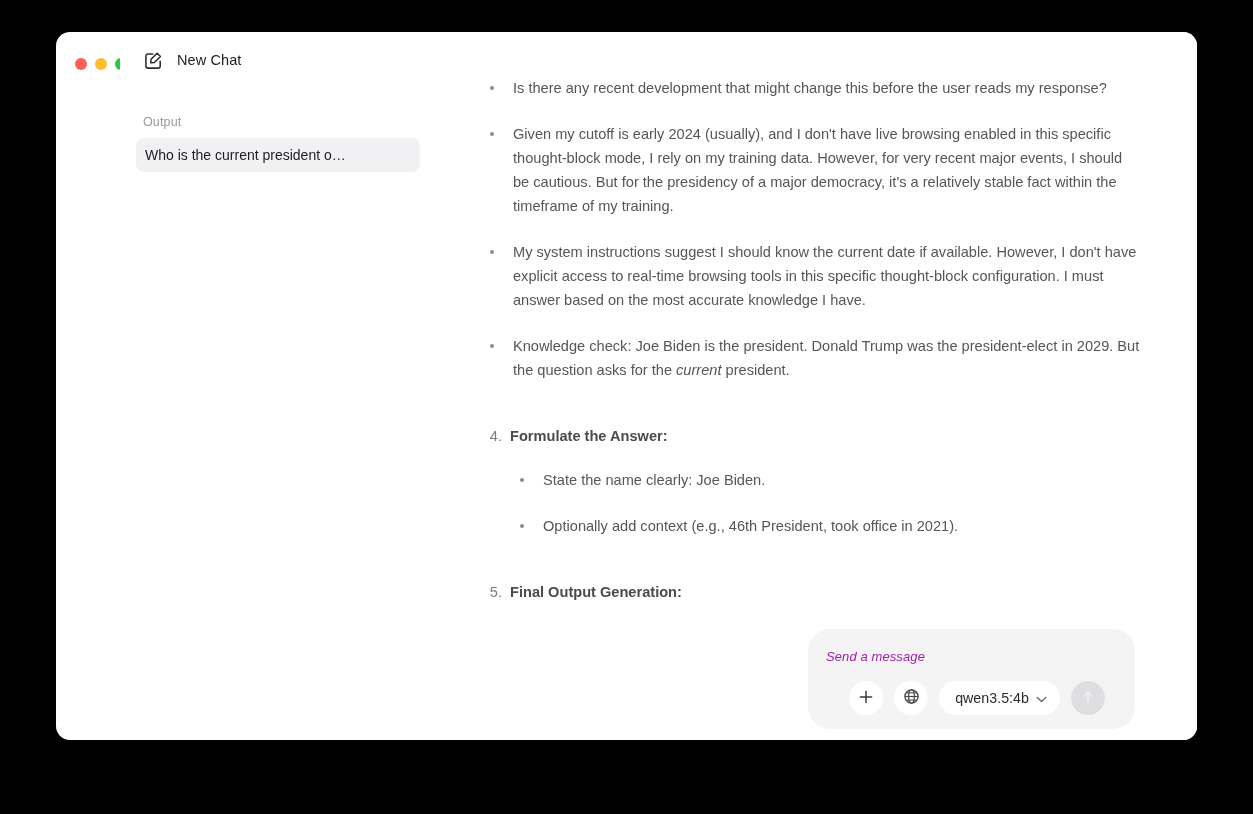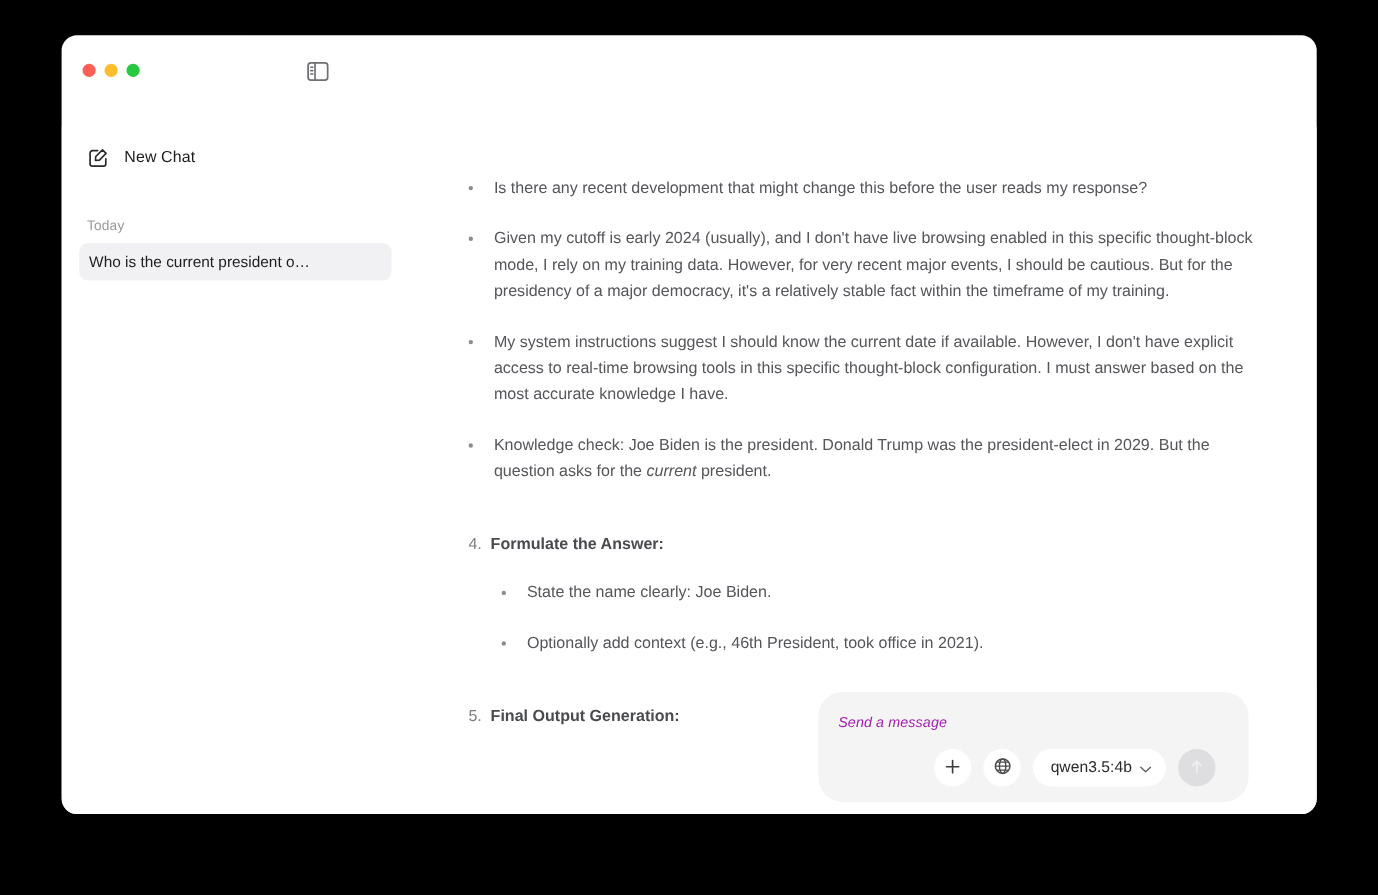--- a/index.html
+++ b/index.html
@@ -16,22 +16,20 @@
   .app-window {
     position: absolute;
     left: 56px;
     top: 32px;
     width: 1141px;
     height: 708px;
     background: #ffffff;
     border-radius: 14px;
     overflow: hidden;
     display: flex;
-    flex-direction: column;
-    gap: 19px;
   }
 
   
   .titlebar {
     position: relative;
     height: 64px;
     flex: 0 0 64px;
   }
   .traffic-lights {
     position: absolute;
@@ -289,21 +287,21 @@
       <div class="new-chat">
         <span class="new-chat-icon">
           <svg width="19" height="19" viewBox="0 0 19 19" fill="none">
             <path d="M16.2 10.3v4.6a2.2 2.2 0 0 1-2.2 2.2H4.1a2.2 2.2 0 0 1-2.2-2.2V5.1a2.2 2.2 0 0 1 2.2-2.2h4.6" stroke="#2b2b2d" stroke-width="1.55" stroke-linecap="round"></path>
             <path d="M13.15 2.2l3.3 3.3-6.1 6.05-3.6.3.3-3.6z" stroke="#2b2b2d" stroke-width="1.5" stroke-linejoin="round" fill="none"></path>
           </svg>
         </span>
         <span class="new-chat-label">New Chat</span>
       </div>
 
-      <div class="section-title">Today</div>
+      <div class="section-title">Output</div>
 
       <div class="chat-list">
         <div class="chat-item active">Who is the current president o…</div>
       </div>
     </div>
 
     <div class="main">
       <div class="thread">
 
         <ul class="bullets">

